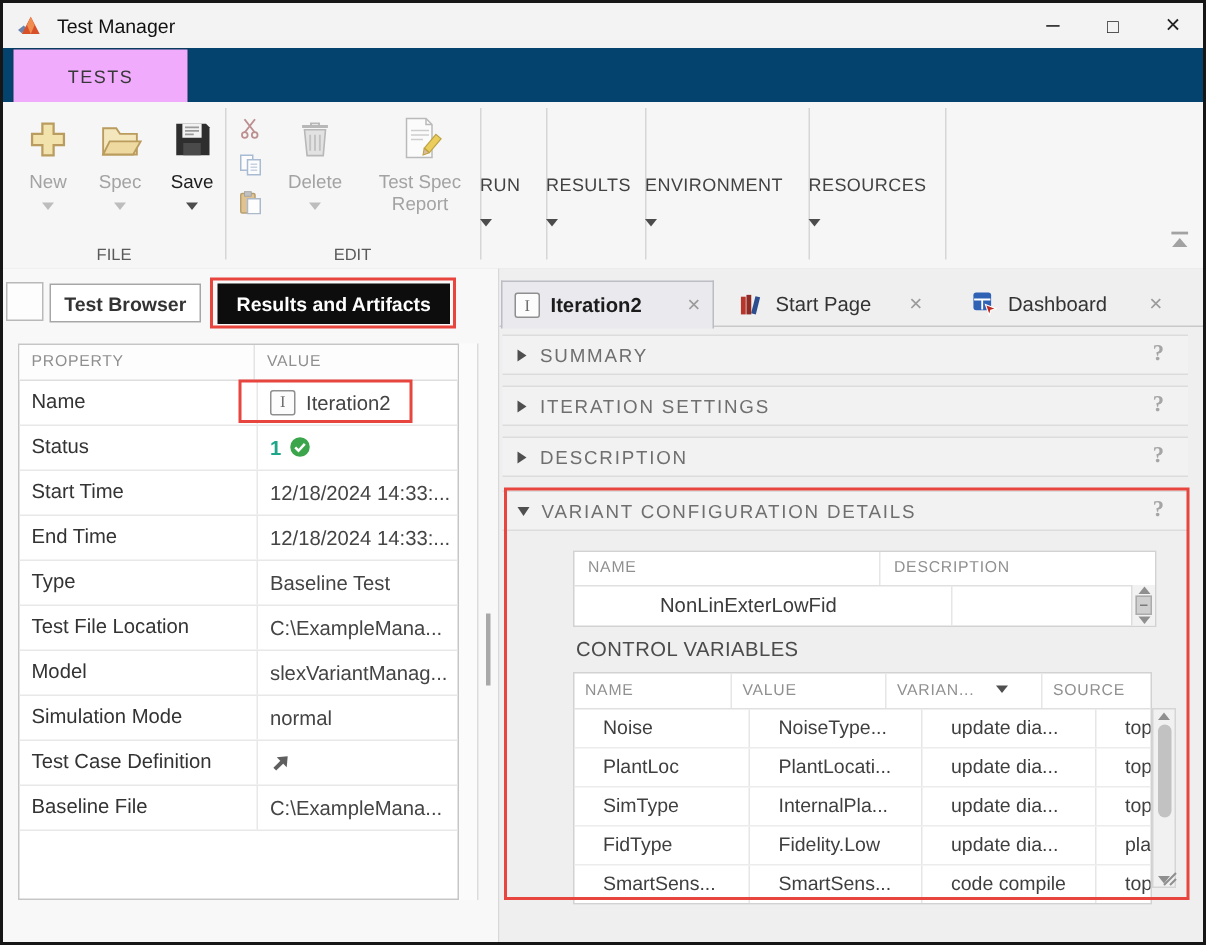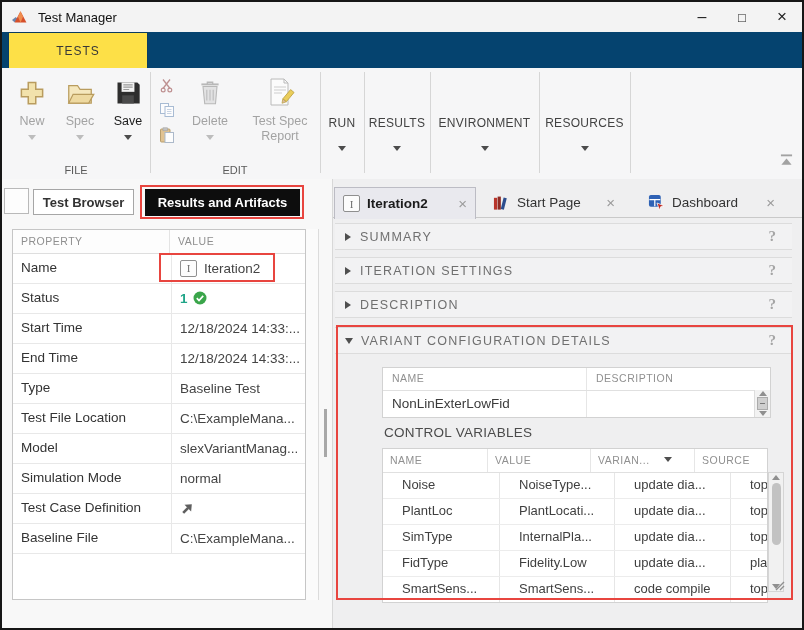--- a/index.html
+++ b/index.html
@@ -10,36 +10,36 @@
   
   .titlebar{left:0;top:0;right:0;height:30px;background:#f3f3f3;display:flex;align-items:center;}
   .title-text{font-size:13px;color:#111;margin-left:8px;}
   .win-controls{margin-left:auto;display:flex;height:100%;}
   .win-btn{width:40px;height:100%;display:flex;align-items:center;justify-content:center;color:#222;}
   .win-min{font-size:16px;} .win-max{font-size:13px;} .win-close{font-size:17px;}
   .logo{margin-left:9px;display:flex;}
 
   
   .ribbon-strip{left:0;top:30px;right:0;height:36px;background:#05436f;}
-  .tests-tab{left:6px;top:0;width:140px;height:36px;background:#fde047;display:flex;align-items:center;justify-content:center;
+  .tests-tab{left:6px;top:0;width:118px;height:36px;background:#f0abfc;display:flex;align-items:center;justify-content:center;
     font-size:12px;color:#383838;letter-spacing:1px;border:1px solid #0a3c60;border-bottom:none;}
 
   
   .toolbar{left:0;top:66px;right:0;height:112px;background:#f6f6f7;border-bottom:1px solid #cfcfcf;}
   .vsep{top:4px;bottom:6px;width:0;border-left:1px solid #d6d6d6;}
   .big-btn{top:8px;width:44px;height:88px;display:flex;flex-direction:column;align-items:center;}
   .big-btn .ic{height:34px;display:flex;align-items:center;}
   .btn-label{font-size:12.5px;margin-top:4px;}
   .lbl-dis{color:#a3a3a3;} .lbl-en{color:#1c1c1c;}
   .caret{width:0;height:0;border-left:4.5px solid transparent;border-right:4.5px solid transparent;border-top:5px solid #4c4c4c;}
   .caret.dis{border-top-color:#bdbdbd;}
   .big-btn .caret{margin-top:7px;}
   .group-label{bottom:3px;font-size:11px;color:#5a5a5a;text-align:center;}
   .mini-ic{left:8px;width:18px;height:18px;display:flex;align-items:center;justify-content:center;}
-  .dd-group{top:0;bottom:0;display:flex;flex-direction:column;align-items:center;}
+  .dd-group{top:0;bottom:0;display:flex;flex-direction:column;align-items:flex-start;}
   .dd-group .g-label{font-size:12px;color:#424242;margin-top:48px;letter-spacing:.3px;}
   .dd-group .caret{margin-top:16px;}
   .collapse-btn{right:8px;bottom:12px;width:16px;height:14px;display:flex;align-items:center;justify-content:center;}
 
   
   .main{left:0;top:177px;right:0;bottom:0;background:#ededee;}
 
   
   .left-panel{left:0;top:0;width:331px;bottom:0;background:#f8f8f8;border-right:1px solid #d8d8d8;}
   .lp-stub{left:2px;top:9px;width:25px;height:26px;background:#fdfdfd;border:1px solid #b9b9b9;}
@@ -75,21 +75,21 @@
     display:flex;align-items:center;padding:0 16px 0 10px;}
   .tri-r{width:0;height:0;border-top:4.5px solid transparent;border-bottom:4.5px solid transparent;border-left:6px solid #4f4f4f;margin-right:9px;flex:none;}
   .tri-d{width:0;height:0;border-left:4.5px solid transparent;border-right:4.5px solid transparent;border-top:6px solid #4f4f4f;margin-right:8px;flex:none;}
   .sec-label{font-size:12.5px;color:#6f6f6f;letter-spacing:1.2px;white-space:nowrap;}
   .help-q{margin-left:auto;font-size:15px;font-weight:bold;color:#a5a5a5;font-family:"Liberation Serif",serif;}
 
   .cfg-table{left:49px;top:188px;width:389px;background:#fff;border:1px solid #d2d2d2;}
   .cfg-header{display:flex;height:22px;border-bottom:1px solid #e0e0e0;}
   .cfg-header>div{padding:4px 0 0 9px;font-size:10.5px;color:#909090;letter-spacing:.5px;}
   .cfg-c1{width:194px;} .cfg-c2{flex:1;border-left:1px solid #e6e6e6;}
-  .cfg-row{display:flex;height:26px;}
+  .cfg-row{display:flex;height:26px;padding-left:48px;}
   .cfg-row>div{padding:5px 0 0 9px;font-size:13.5px;color:#3b3b3b;white-space:nowrap;overflow:hidden;}
   .spinner{position:absolute;right:0;top:22px;bottom:0;width:15px;border-left:1px solid #ddd;background:#f2f2f2;
     display:flex;flex-direction:column;align-items:center;justify-content:space-between;padding:1px 0;}
   .sp-up{width:0;height:0;border-left:4px solid transparent;border-right:4px solid transparent;border-bottom:5px solid #8f8f8f;}
   .sp-dn{width:0;height:0;border-left:4px solid transparent;border-right:4px solid transparent;border-top:5px solid #8f8f8f;}
   .sp-thumb{width:9px;flex:1;margin:1px 0;background:#cfcfcf;border:1px solid #ababab;display:flex;align-items:center;justify-content:center;}
   .sp-thumb i{display:block;width:5px;border-top:1px solid #7a7a7a;}
 
   .cv-label{left:51px;top:246px;font-size:13.5px;color:#4b4b4b;letter-spacing:.3px;}
 

